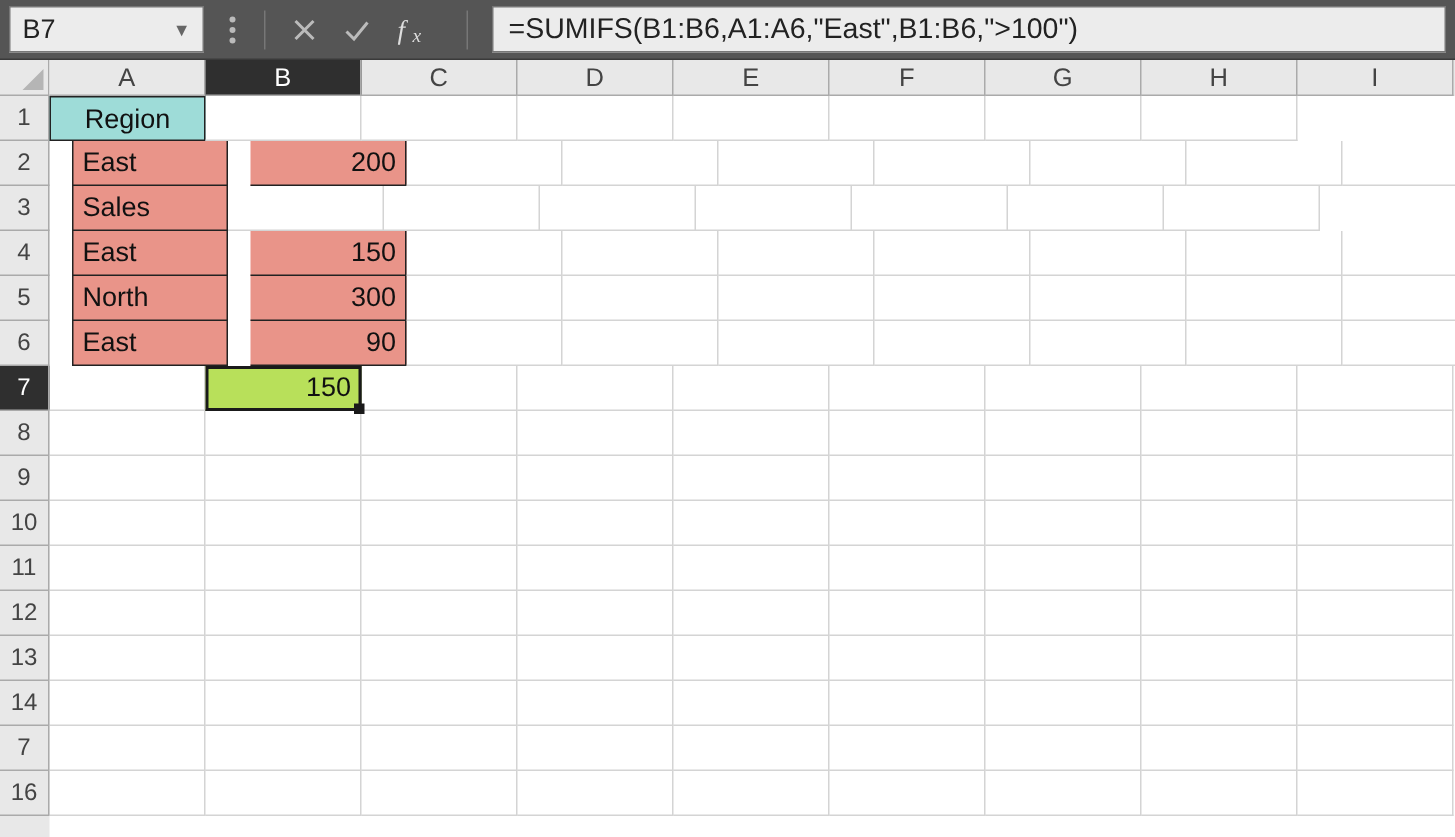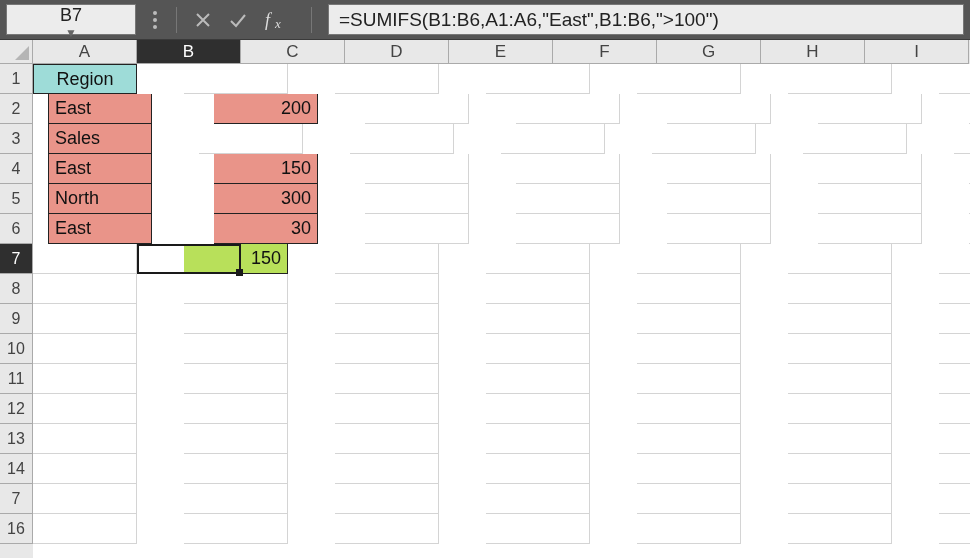--- a/index.html
+++ b/index.html
@@ -25,21 +25,20 @@
   .name-box {
     width: 130px;
     background: #ececec;
     border: 1px solid #777;
     display: flex;
     align-items: center;
     justify-content: space-between;
     padding: 0 8px;
     font-size: 18px;
     color: #222;
-    flex-direction: column;
   }
   .name-box .chev {
     color: #666;
     font-size: 12px;
   }
   .fb-icons {
     display:flex;
     align-items:center;
     gap: 18px;
     padding: 0 10px;
@@ -132,21 +131,20 @@
   }
 
   
   .cells {
     position:absolute;
     left:33px; top:24px; right:0; bottom:0;
   }
   .row {
     display:flex;
     height:30px;
-    gap:47px;
   }
   .cell {
     flex:0 0 104px;
     height:30px;
     border-right:1px solid #d4d4d4;
     border-bottom:1px solid #d4d4d4;
     font-size:18px;
     color:#111;
     padding:0 6px;
     display:flex;
@@ -319,21 +317,21 @@
       <div class="cell"></div>
       <div class="cell"></div>
       <div class="cell"></div>
       <div class="cell"></div>
       <div class="cell"></div>
       <div class="cell"></div>
     </div>
 
     <div class="row">
       <div class="cell salmon left-border">East</div>
-      <div class="cell salmon val">30</div>
+      <div class="cell salmon val">90</div>
       <div class="cell"></div>
       <div class="cell"></div>
       <div class="cell"></div>
       <div class="cell"></div>
       <div class="cell"></div>
       <div class="cell"></div>
       <div class="cell"></div>
     </div>
 
     <div class="row">

